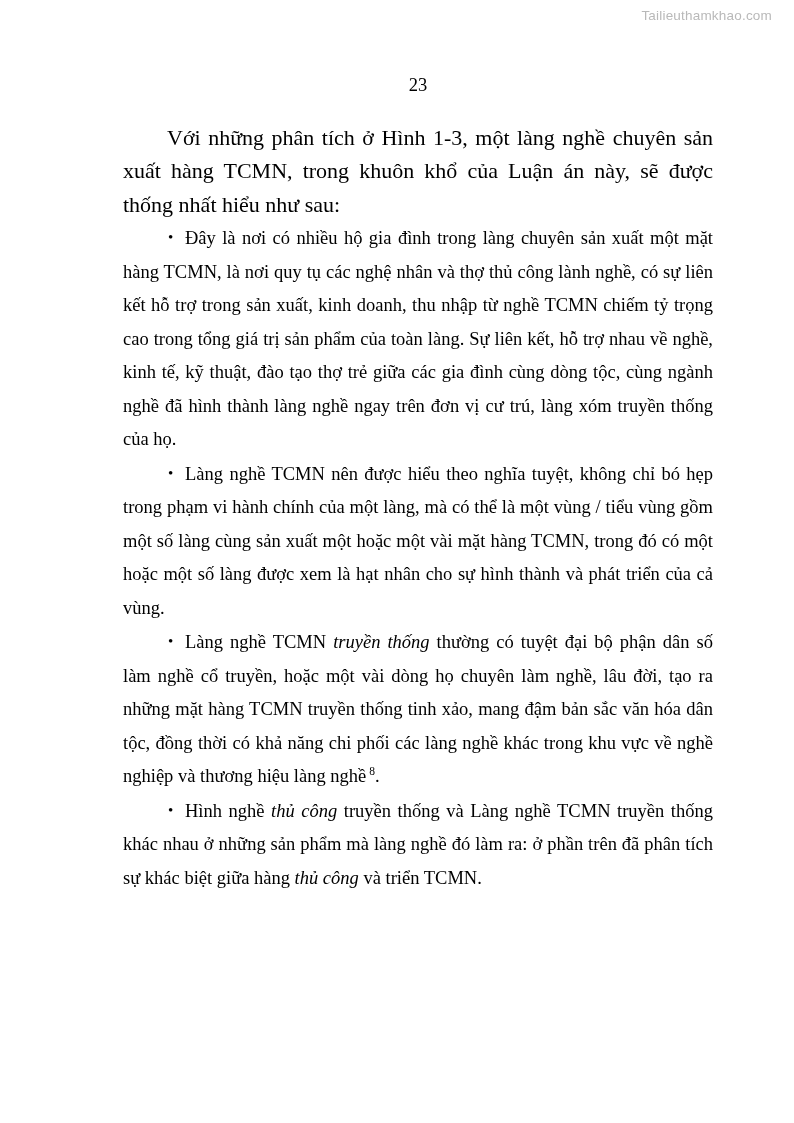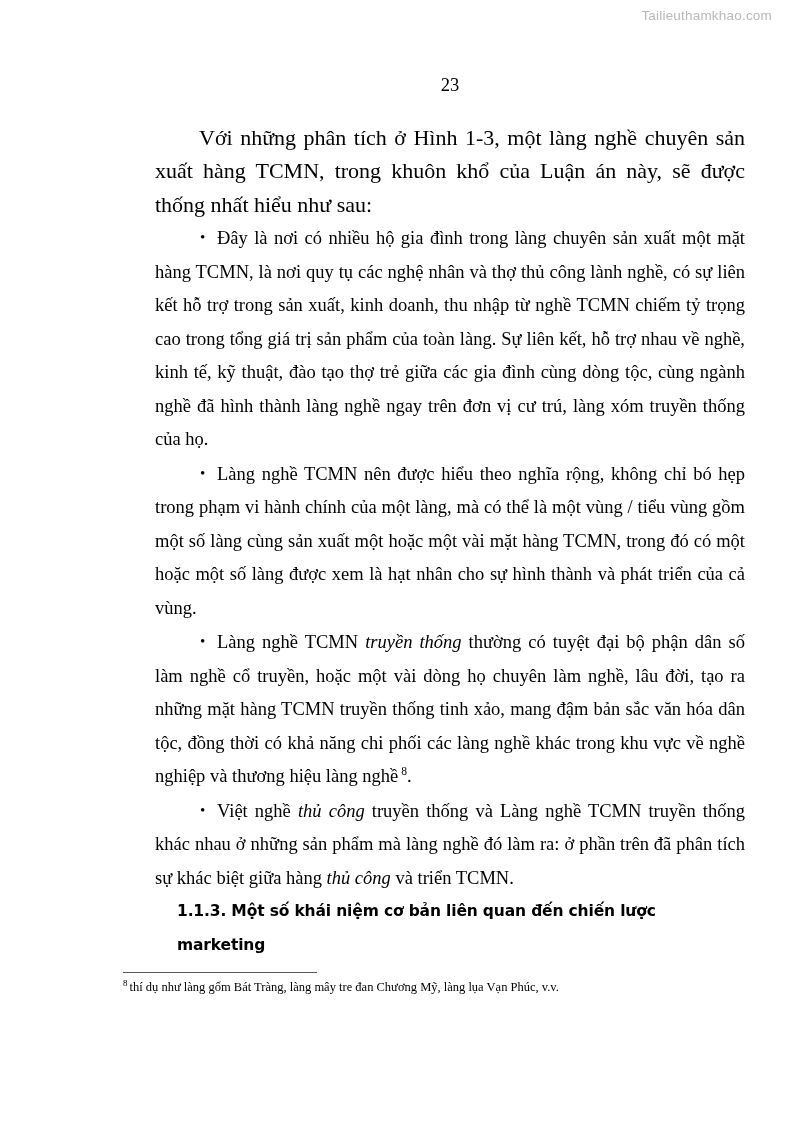--- a/index.html
+++ b/index.html
@@ -28,21 +28,20 @@
     color: #b9b9b9;
     user-select: none;
   }
 
   
   .content {
     position: absolute;
     left: 123px;
     top: 76px;
     width: 590px;
-    margin-left: 32px;
   }
 
   .page-number {
     text-align: center;
     font-size: 18.5px;
     line-height: 1;
     margin: 0 0 26px 0;
   }
 
   p.body {
@@ -133,29 +132,24 @@
   <div class="watermark">Tailieuthamkhao.com</div>
 
   <div class="content">
 
     <div class="page-number">23</div>
 
     <p class="body">Với những phân tích ở Hình 1-3, một làng nghề chuyên sản xuất hàng TCMN, trong khuôn khổ của Luận án này, sẽ được thống nhất hiểu như sau:</p>
 
     <p class="bullet"><span class="bullet-mark"></span><span>Đây là nơi có nhiều hộ gia đình trong làng chuyên sản xuất một mặt hàng TCMN, là nơi quy tụ các nghệ nhân và thợ thủ công lành nghề, có sự liên kết hỗ trợ trong sản xuất, kinh doanh, thu nhập từ nghề TCMN chiếm tỷ trọng cao trong tổng giá trị sản phẩm của toàn làng. Sự liên kết, hỗ trợ nhau về nghề, kinh tế, kỹ thuật, đào tạo thợ trẻ giữa các gia đình cùng dòng tộc, cùng ngành nghề đã hình thành làng nghề ngay trên đơn vị cư trú, làng xóm truyền thống của họ.</span></p>
 
-    <p class="bullet"><span class="bullet-mark"></span><span>Làng nghề TCMN nên được hiểu theo nghĩa rộng, không chỉ bó hẹp trong phạm vi hành chính của một làng, mà có thể là một vùng / tiểu vùng gồm một số làng cùng sản xuất một hoặc một vài mặt hàng TCMN, trong đó có một hoặc một số làng được xem là hạt nhân cho sự hình thành và phát triển của cả vùng.</span></p>
+    <p class="bullet"><span class="bullet-mark"></span><span>Làng nghề TCMN nên được hiểu theo nghĩa tuyệt, không chỉ bó hẹp trong phạm vi hành chính của một làng, mà có thể là một vùng / tiểu vùng gồm một số làng cùng sản xuất một hoặc một vài mặt hàng TCMN, trong đó có một hoặc một số làng được xem là hạt nhân cho sự hình thành và phát triển của cả vùng.</span></p>
 
     <p class="bullet"><span class="bullet-mark"></span><span>Làng nghề TCMN </span><span class="it">truyền thống</span><span> thường có tuyệt đại bộ phận dân số làm nghề cổ truyền, hoặc một vài dòng họ chuyên làm nghề, lâu đời, tạo ra những mặt hàng TCMN truyền thống tinh xảo, mang đậm bản sắc văn hóa dân tộc, đồng thời có khả năng chi phối các làng nghề khác trong khu vực về nghề nghiệp và thương hiệu làng nghề</span><sup class="fn-ref">8</sup><span>.</span></p>
 
-    <p class="bullet"><span class="bullet-mark"></span><span>Việt nghề </span><span class="it">thủ công</span><span> truyền thống và Làng nghề TCMN truyền thống khác nhau ở những sản phẩm mà làng nghề đó làm ra: ở phần trên đã phân tích sự khác biệt giữa hàng </span><span class="it">thủ công</span><span> và triển TCMN.</span></p>
+    <p class="bullet"><span class="bullet-mark"></span><span>Hình nghề </span><span class="it">thủ công</span><span> truyền thống và Làng nghề TCMN truyền thống khác nhau ở những sản phẩm mà làng nghề đó làm ra: ở phần trên đã phân tích sự khác biệt giữa hàng </span><span class="it">thủ công</span><span> và triển TCMN.</span></p>
 
-    <h3 class="section-heading">1.1.3. Một số khái niệm cơ bản liên quan đến chiến lược marketing</h3>
 
 
   </div>
 
-  <div class="footnote-area">
-    <div class="footnote-rule"></div>
-    <p class="footnote-text"><sup>8</sup><span>thí dụ như làng gốm Bát Tràng, làng mây tre đan Chương Mỹ, làng lụa Vạn Phúc, v.v.</span></p>
-  </div>
 
 </div>
 
 </body></html>

